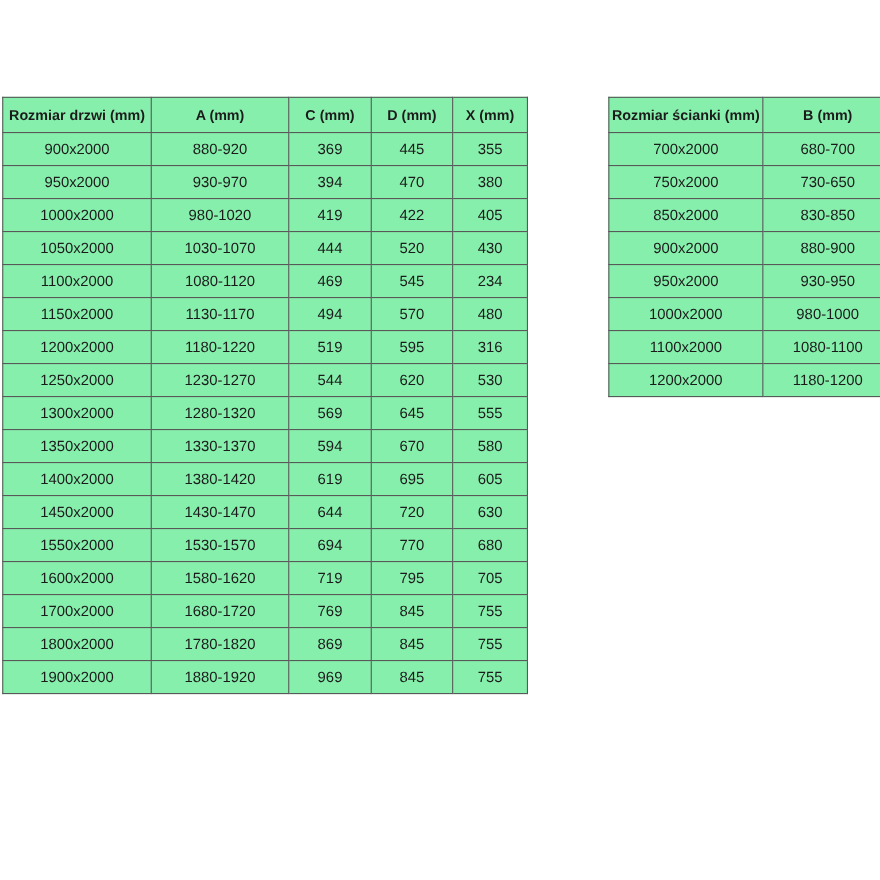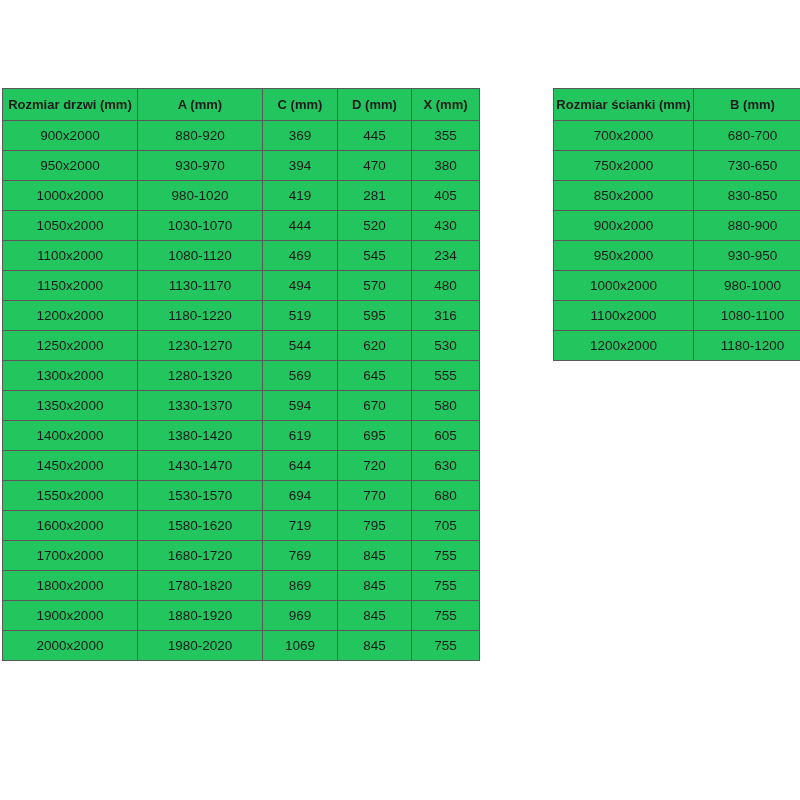--- a/index.html
+++ b/index.html
@@ -7,21 +7,21 @@
     margin: 0; padding: 0;
     width: 800px; height: 800px;
     background: #ffffff;
     position: relative;
     font-family: "Liberation Sans", sans-serif;
   }
   .spec-table {
     position: absolute;
     border-collapse: collapse;
     table-layout: fixed;
-    background: #22c55e;
+    background: #86efac;
     color: #1b1b1b;
   }
   .spec-table th, .spec-table td {
     border: 1px solid #595959;
     text-align: center;
     vertical-align: middle;
     padding: 0;
     overflow: hidden;
     white-space: nowrap;
   }
@@ -70,21 +70,21 @@
         <td>950x2000</td>
         <td>930-970</td>
         <td>394</td>
         <td>470</td>
         <td>380</td>
       </tr>
       <tr>
         <td>1000x2000</td>
         <td>980-1020</td>
         <td>419</td>
-        <td>281</td>
+        <td>422</td>
         <td>405</td>
       </tr>
       <tr>
         <td>1050x2000</td>
         <td>1030-1070</td>
         <td>444</td>
         <td>520</td>
         <td>430</td>
       </tr>
       <tr>
@@ -168,27 +168,20 @@
         <td>1800x2000</td>
         <td>1780-1820</td>
         <td>869</td>
         <td>845</td>
         <td>755</td>
       </tr>
       <tr>
         <td>1900x2000</td>
         <td>1880-1920</td>
         <td>969</td>
-        <td>845</td>
-        <td>755</td>
-      </tr>
-      <tr>
-        <td>2000x2000</td>
-        <td>1980-2020</td>
-        <td>1069</td>
         <td>845</td>
         <td>755</td>
       </tr>
     </tbody>
 </table>
 
 <table id="walls-table" class="spec-table">
   <colgroup>
     <col style="width:140px">
     <col style="width:118px">

